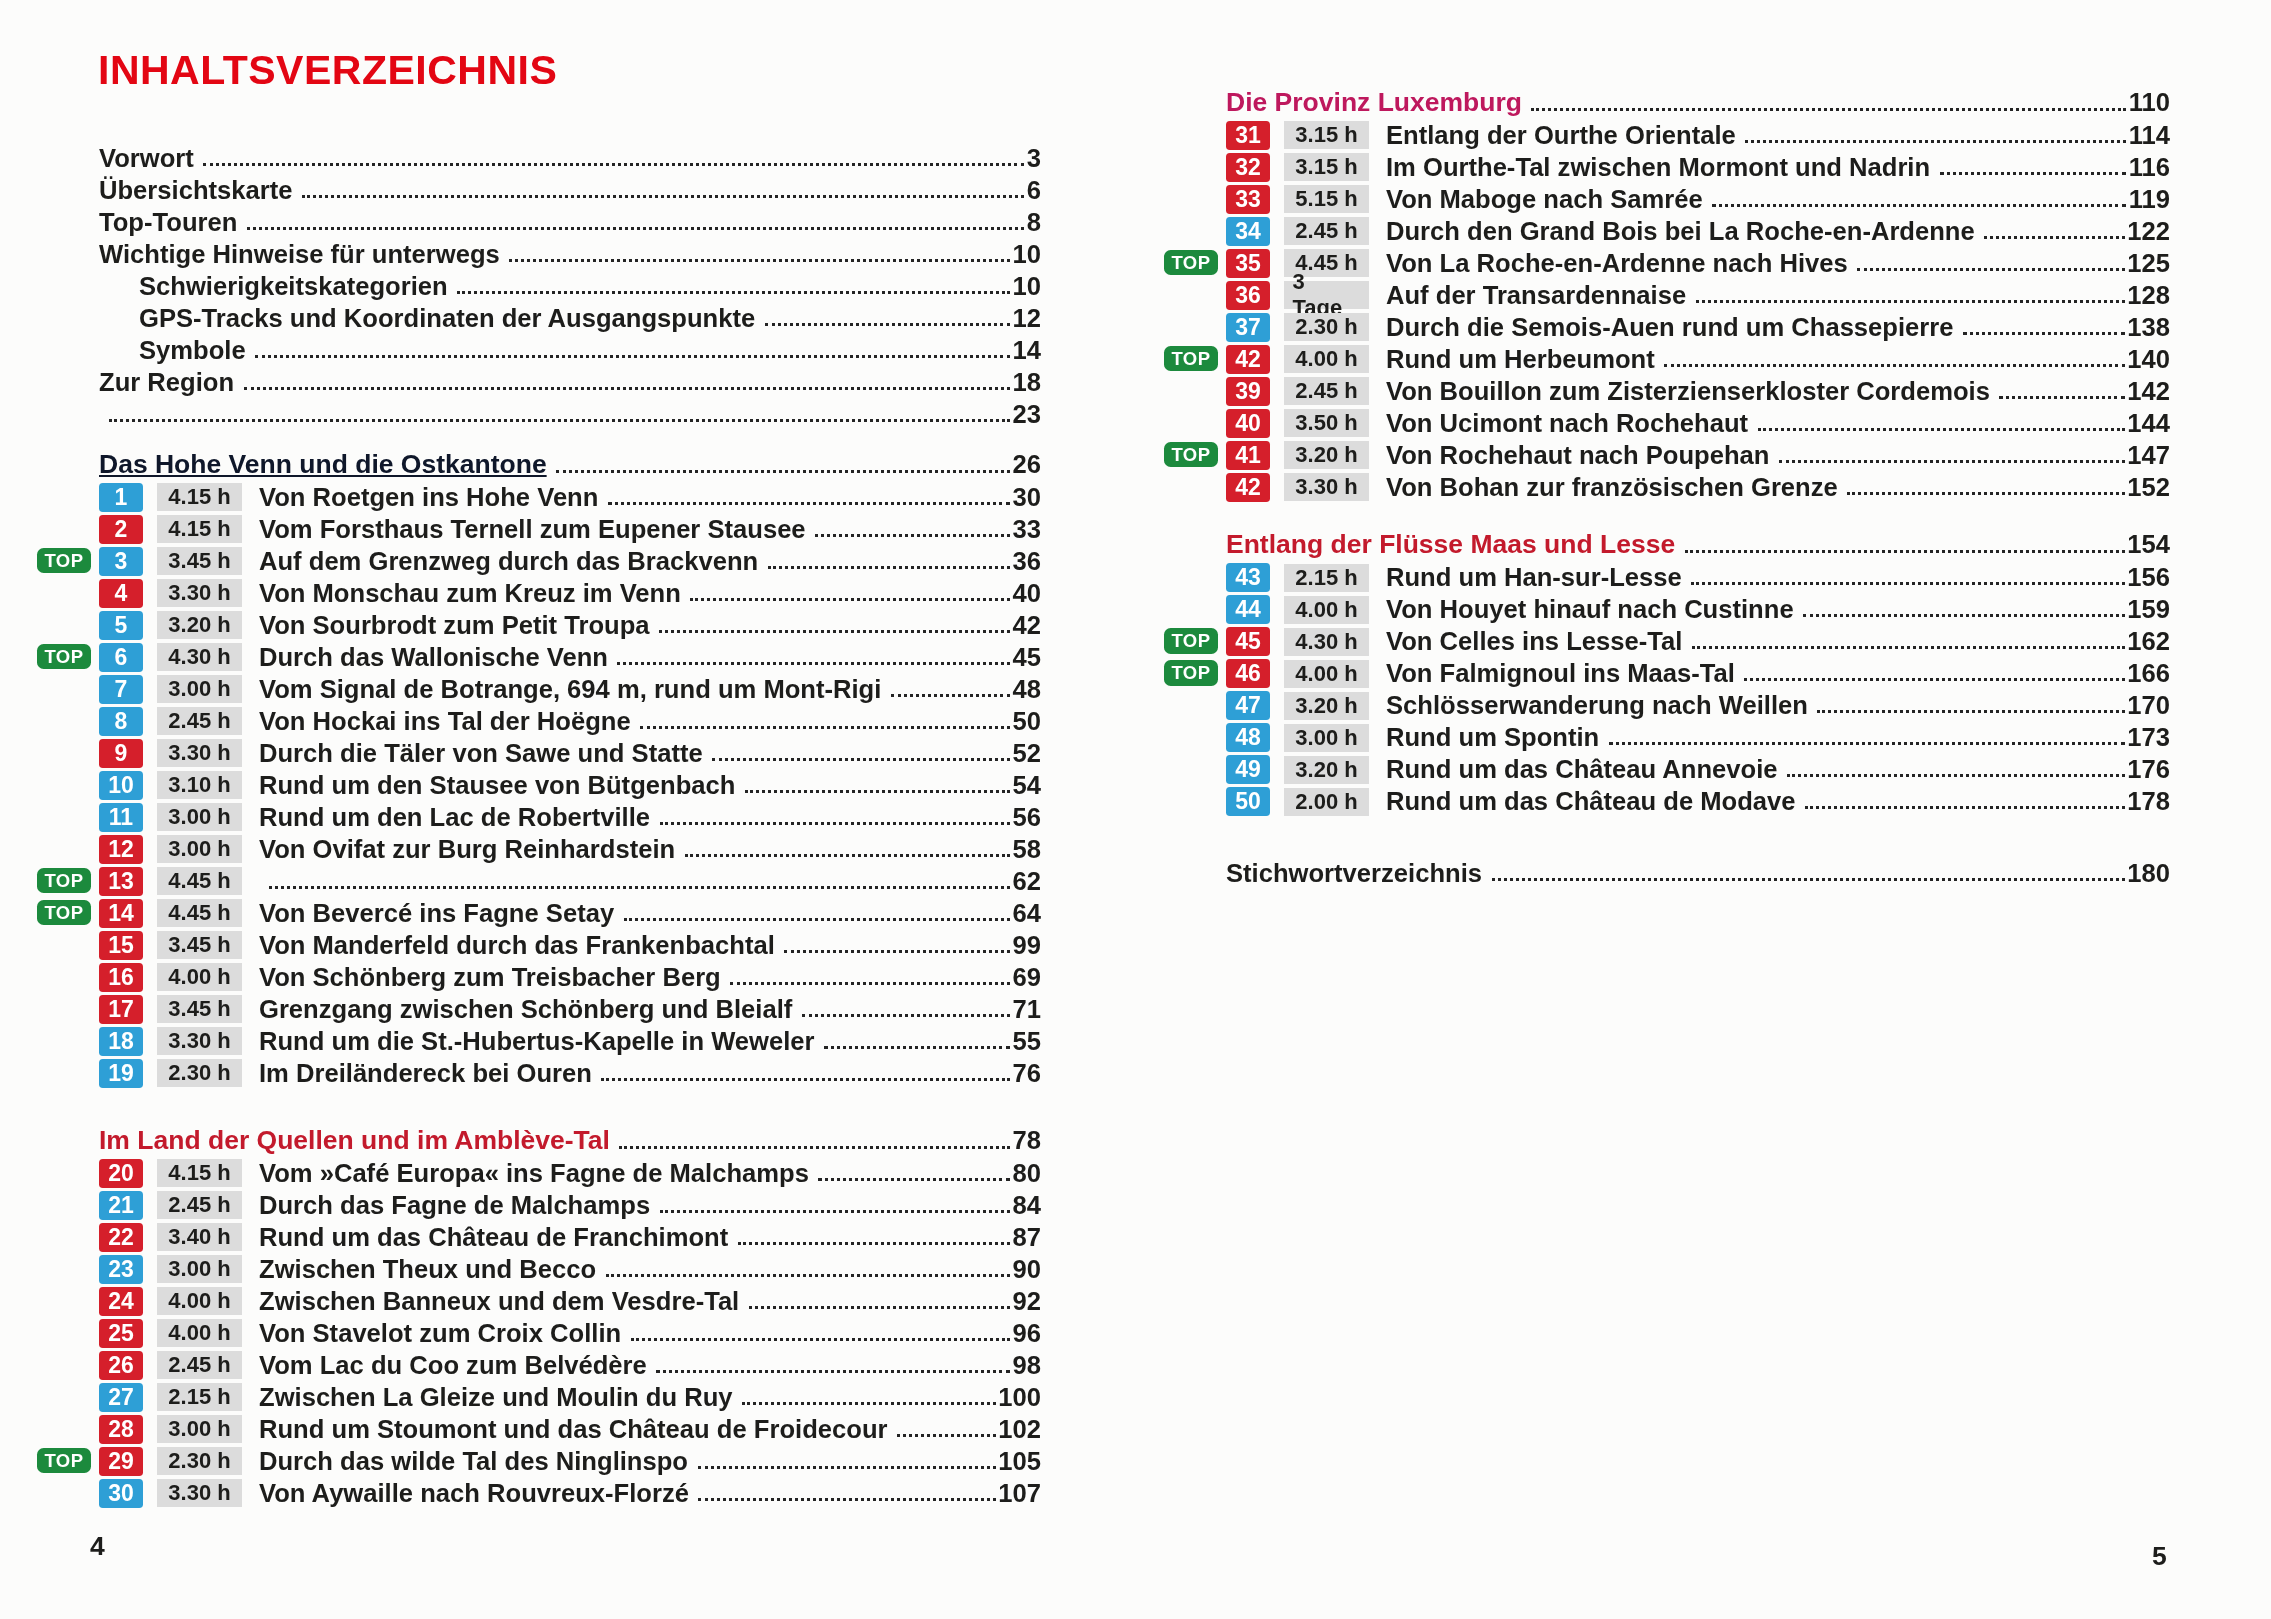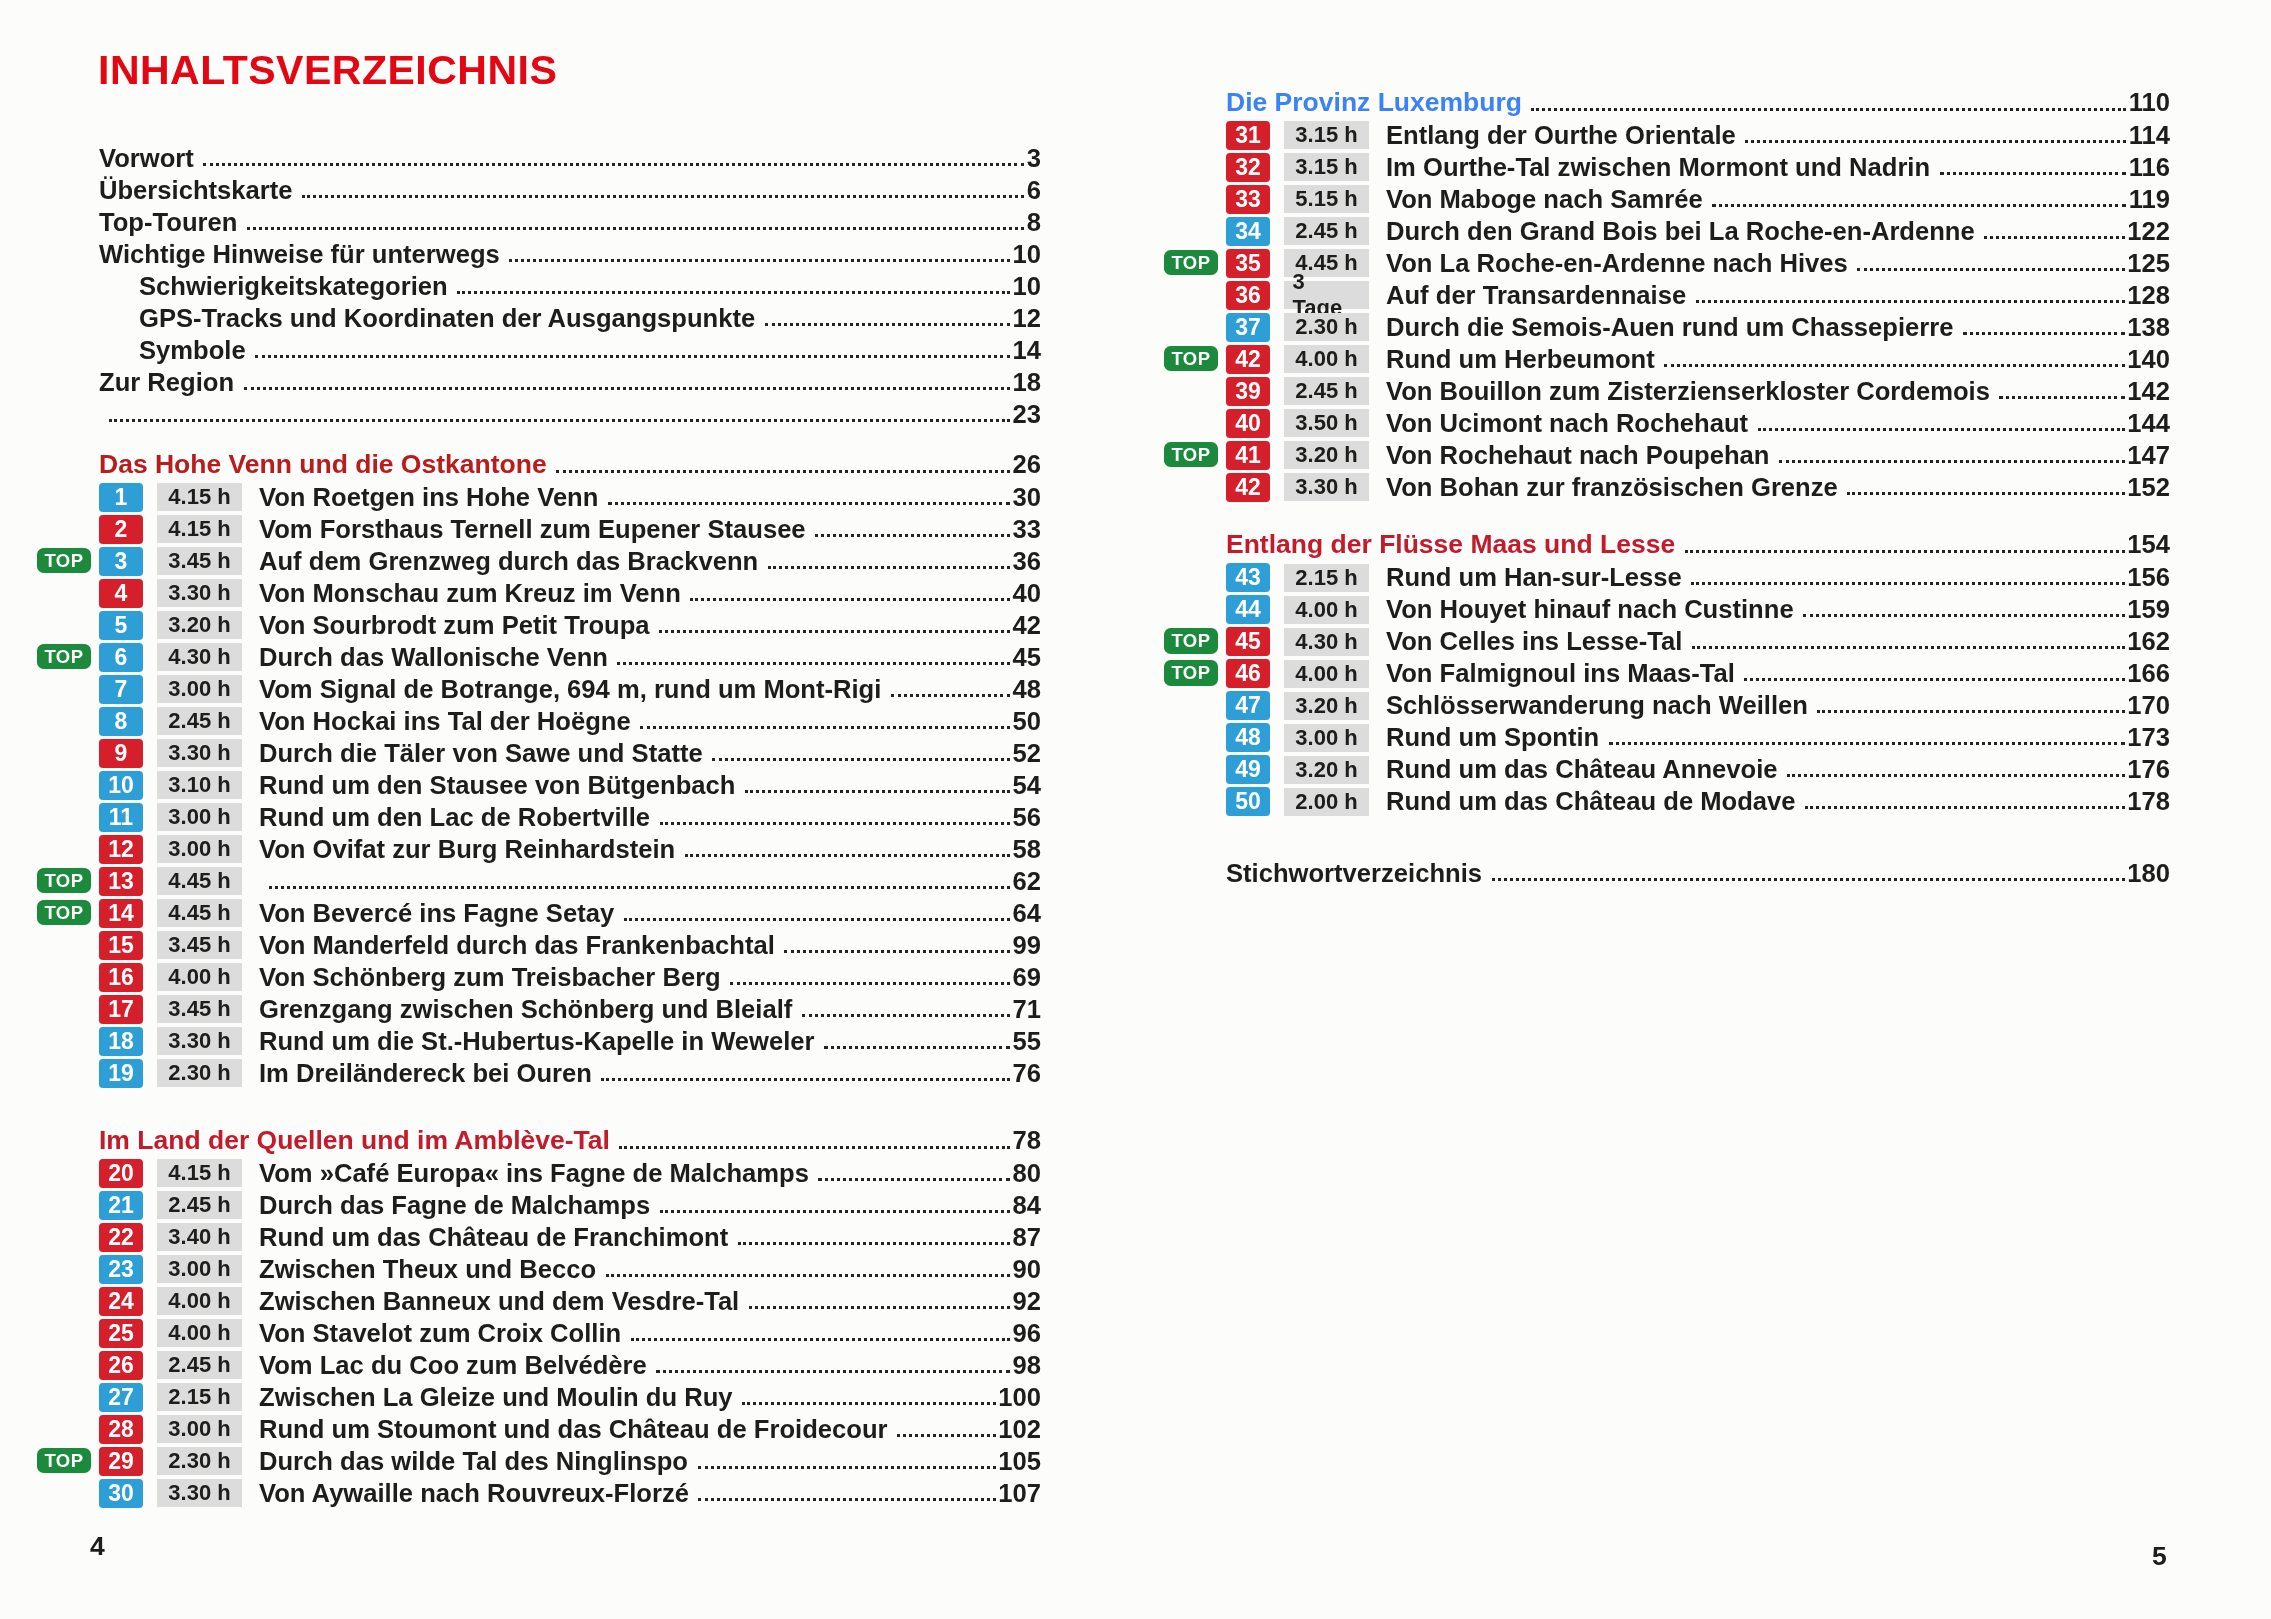--- a/index.html
+++ b/index.html
@@ -125,21 +125,21 @@
           <span class="pagenum">18</span>
         </div>
         <div class="row fm">
           <span class="leader"></span>
           <span class="pagenum">23</span>
         </div>
       </div>
     <div id="left-sections">
         <div class="section" style="margin-top: 17px;">
           <div class="row sec-head">
-            <span class="sec-title" style="color: #b91c1c;">Das Hohe Venn und die Ostkantone</span>
+            <span class="sec-title" style="color: #0f172a; text-decoration: underline;">Das Hohe Venn und die Ostkantone</span>
             <span class="leader"></span>
             <span class="pagenum">26</span>
           </div>
           <div class="row tour">
             <span class="num" style="background: rgb(46, 159, 214);">1</span>
             <span class="time" style="background: rgb(220, 220, 220);">4.15 h</span>
             <span class="t-title">Von Roetgen ins Hohe Venn</span>
             <span class="leader"></span>
             <span class="pagenum">30</span>
           </div>
@@ -357,21 +357,21 @@
             <span class="leader"></span>
             <span class="pagenum">107</span>
           </div>
         </div>
       </div>
   </div>
   <div class="col" id="right-col">
     <div id="right-sections">
         <div class="section" style="margin-top: 85px;">
           <div class="row sec-head">
-            <span class="sec-title" style="color: #3b82f6;">Die Provinz Luxemburg</span>
+            <span class="sec-title" style="color: #be185d;">Die Provinz Luxemburg</span>
             <span class="leader"></span>
             <span class="pagenum">110</span>
           </div>
           <div class="row tour">
             <span class="num" style="background: rgb(213, 31, 43);">31</span>
             <span class="time" style="background: rgb(220, 220, 220);">3.15 h</span>
             <span class="t-title">Entlang der Ourthe Orientale</span>
             <span class="leader"></span>
             <span class="pagenum">114</span>
           </div>

